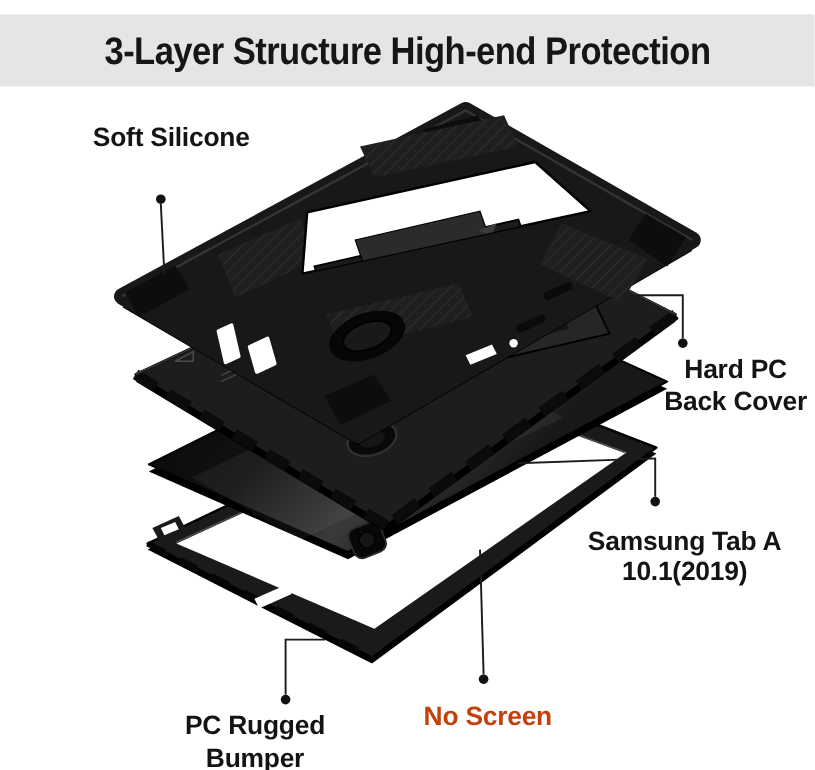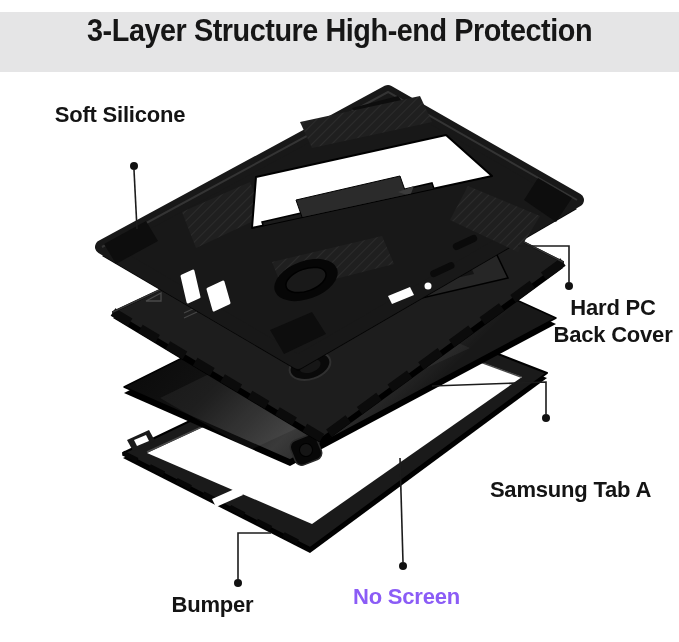--- a/index.html
+++ b/index.html
@@ -2,34 +2,34 @@
 <html><head>
 <meta charset="utf-8">
 <style>
   html,body{margin:0;padding:0;background:#fff;}
   .stage{
     position:relative;width:679px;height:642px;overflow:hidden;background:#ffffff;
     font-family:"Liberation Sans",sans-serif;
   }
   .banner{
     position:absolute;top:12px;left:0;width:679px;height:60px;background:#e5e5e6;
-    display:flex;justify-content:center;
+    display:flex;align-items:center;justify-content:center;
   }
   .banner .title{
     font-size:32px;font-weight:700;color:#161616;letter-spacing:-.5px;
     white-space:nowrap;transform:scaleX(.9);
   }
   .art{position:absolute;left:0;top:0;width:679px;height:642px;}
   .callout{
     position:absolute;font-weight:700;color:#141414;text-align:center;
     font-size:22px;line-height:27px;letter-spacing:-.2px;
   }
   .callout span{display:block;}
-  .callout.warning{color:#8b5cf6;}
-  .callout.tight{line-height:25px;margin-top:39px;}
+  .callout.warning{color:#c2410c;}
+  .callout.tight{line-height:25px;}
 </style>
 </head>
 <body>
 
 <div class="stage">
 
   <div class="banner">
     <div class="title">3-Layer Structure High-end Protection</div>
   </div>
 
@@ -141,34 +141,36 @@
         <path d="M271 533 L238 533 L238 579" fill="none"></path>
         <circle cx="238" cy="583" r="4" stroke="none"></circle>
       </g>
       <g>
         <path d="M400 458 L403 562" fill="none"></path>
         <circle cx="403" cy="566" r="4" stroke="none"></circle>
       </g>
     </g>
   </svg>
 
-  <div class="callout" style="left:22px;top:101px;width:196px;">
+  <div class="callout" style="left:12px;top:101px;width:196px;text-align:right;">
     <span>Soft Silicone</span>
   </div>
 
   <div class="callout" style="left:538px;top:294px;width:150px;">
     <span>Hard PC</span>
     <span>Back Cover</span>
   </div>
 
   <div class="callout tight" style="left:468px;top:438px;width:205px;">
     <span>Samsung Tab A</span>
+    <span>10.1(2019)</span>
   </div>
 
   <div class="callout" style="left:120px;top:591px;width:185px;">
+    <span>PC Rugged</span>
     <span>Bumper</span>
   </div>
 
   <div class="callout warning" style="left:314px;top:583px;width:185px;">
     <span>No Screen</span>
   </div>
 
 </div>
 
 </body></html>

